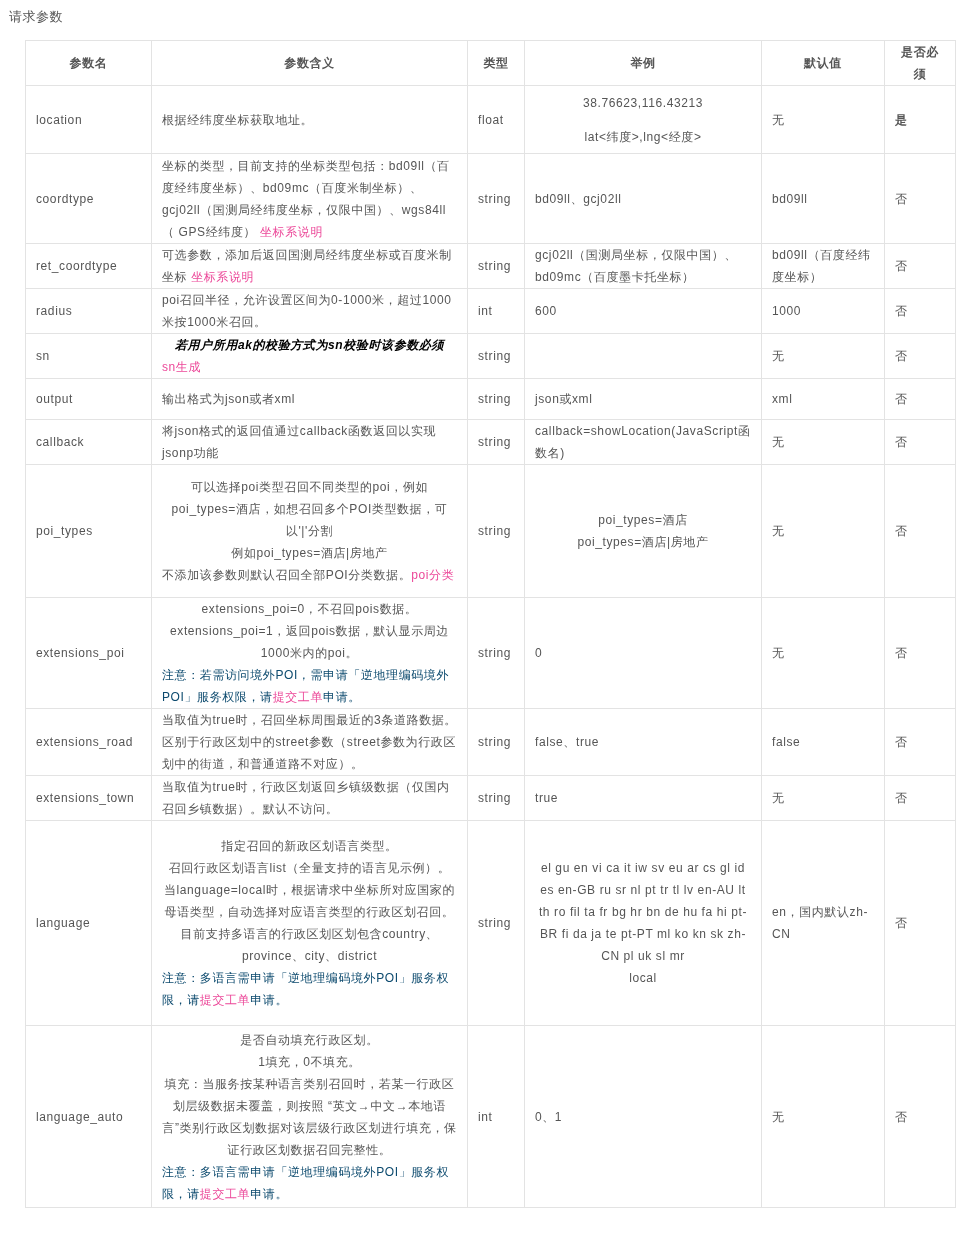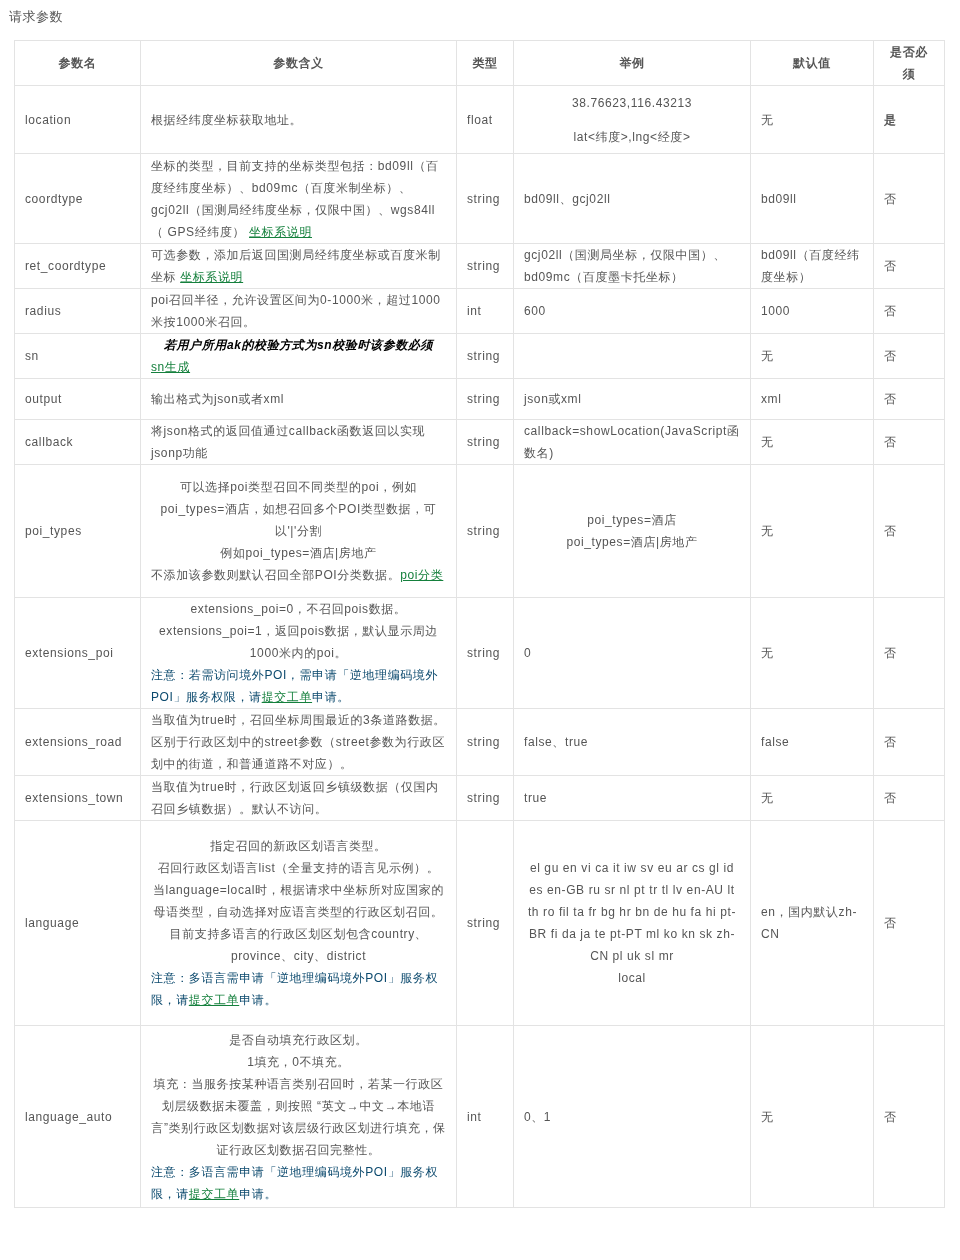--- a/index.html
+++ b/index.html
@@ -6,21 +6,21 @@
     body {
       width: 960px; height: 1260px; overflow: hidden;
       font-family: "Liberation Sans", "DejaVu Sans", sans-serif;
       color: #555555; font-size: 12px;
     }
     .section-title {
       position: absolute; left: 9px; top: 8px;
       font-size: 13px; color: #555; letter-spacing: 0.5px; text-align: center;
     }
     table.params {
-      position: absolute; left: 14px; top: 40px;
+      position: absolute; left: 25px; top: 40px;
       width: 930px; border-collapse: collapse; table-layout: fixed;
     }
     table.params th, table.params td {
       border: 1px solid #e3e3e3;
       padding: 0 10px;
       vertical-align: middle;
       line-height: 22px;
       font-size: 12px;
       letter-spacing: 0.6px;
       color: #555;
@@ -29,21 +29,21 @@
     table.params th {
       font-weight: bold; text-align: center; height: 42px; color: #555;
     }
     .c1 { width: 126px; }
     .c2 { width: 316px; }
     .c3 { width: 57px; }
     .c4 { width: 237px; }
     .c5 { width: 123px; }
     .c6 { width: 71px; }
     td .line { display: block; text-align: center; }
-    .link { color: #15803d; text-decoration: underline; cursor: pointer; }
+    .link { color: #ec4899; cursor: pointer; }
     .warn { color: #0c4a6e; }
     .bold { font-weight: bold; color: #000000; font-style: italic; }
     .req-yes { font-weight: bold; color: #444; }
   </style>
 </head>
 <body>
 
 <div class="section-title">请求参数</div>
 
 <table class="params">

